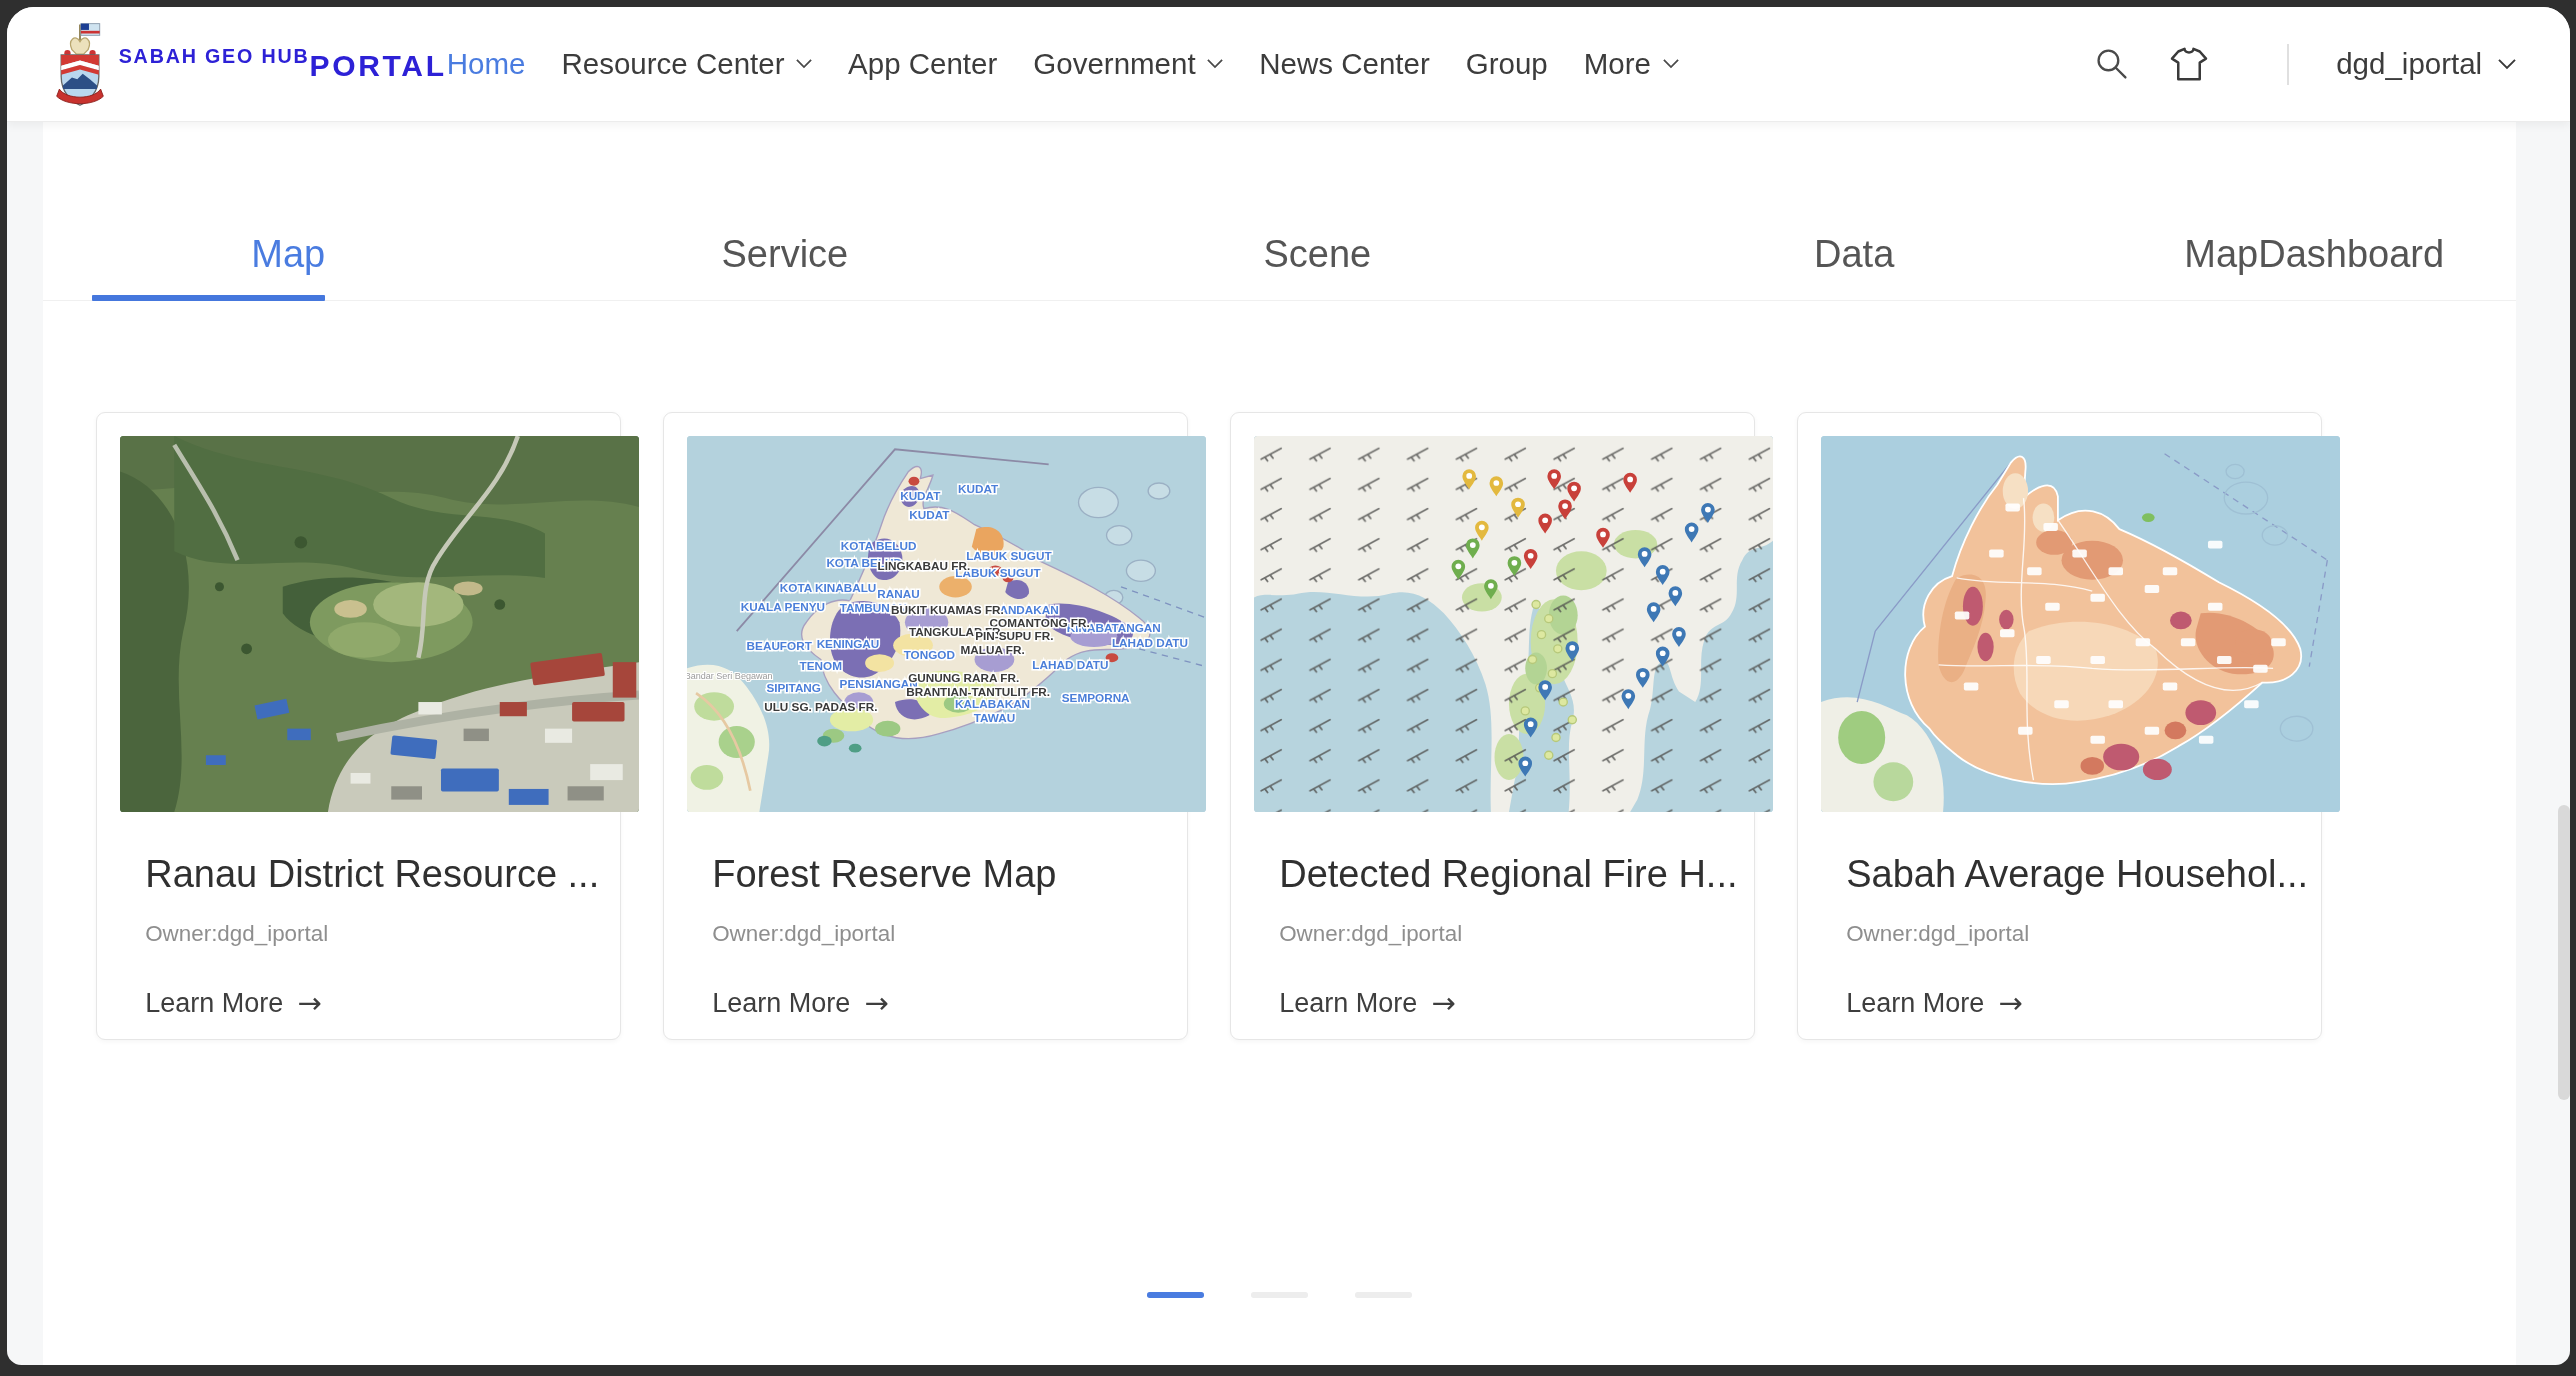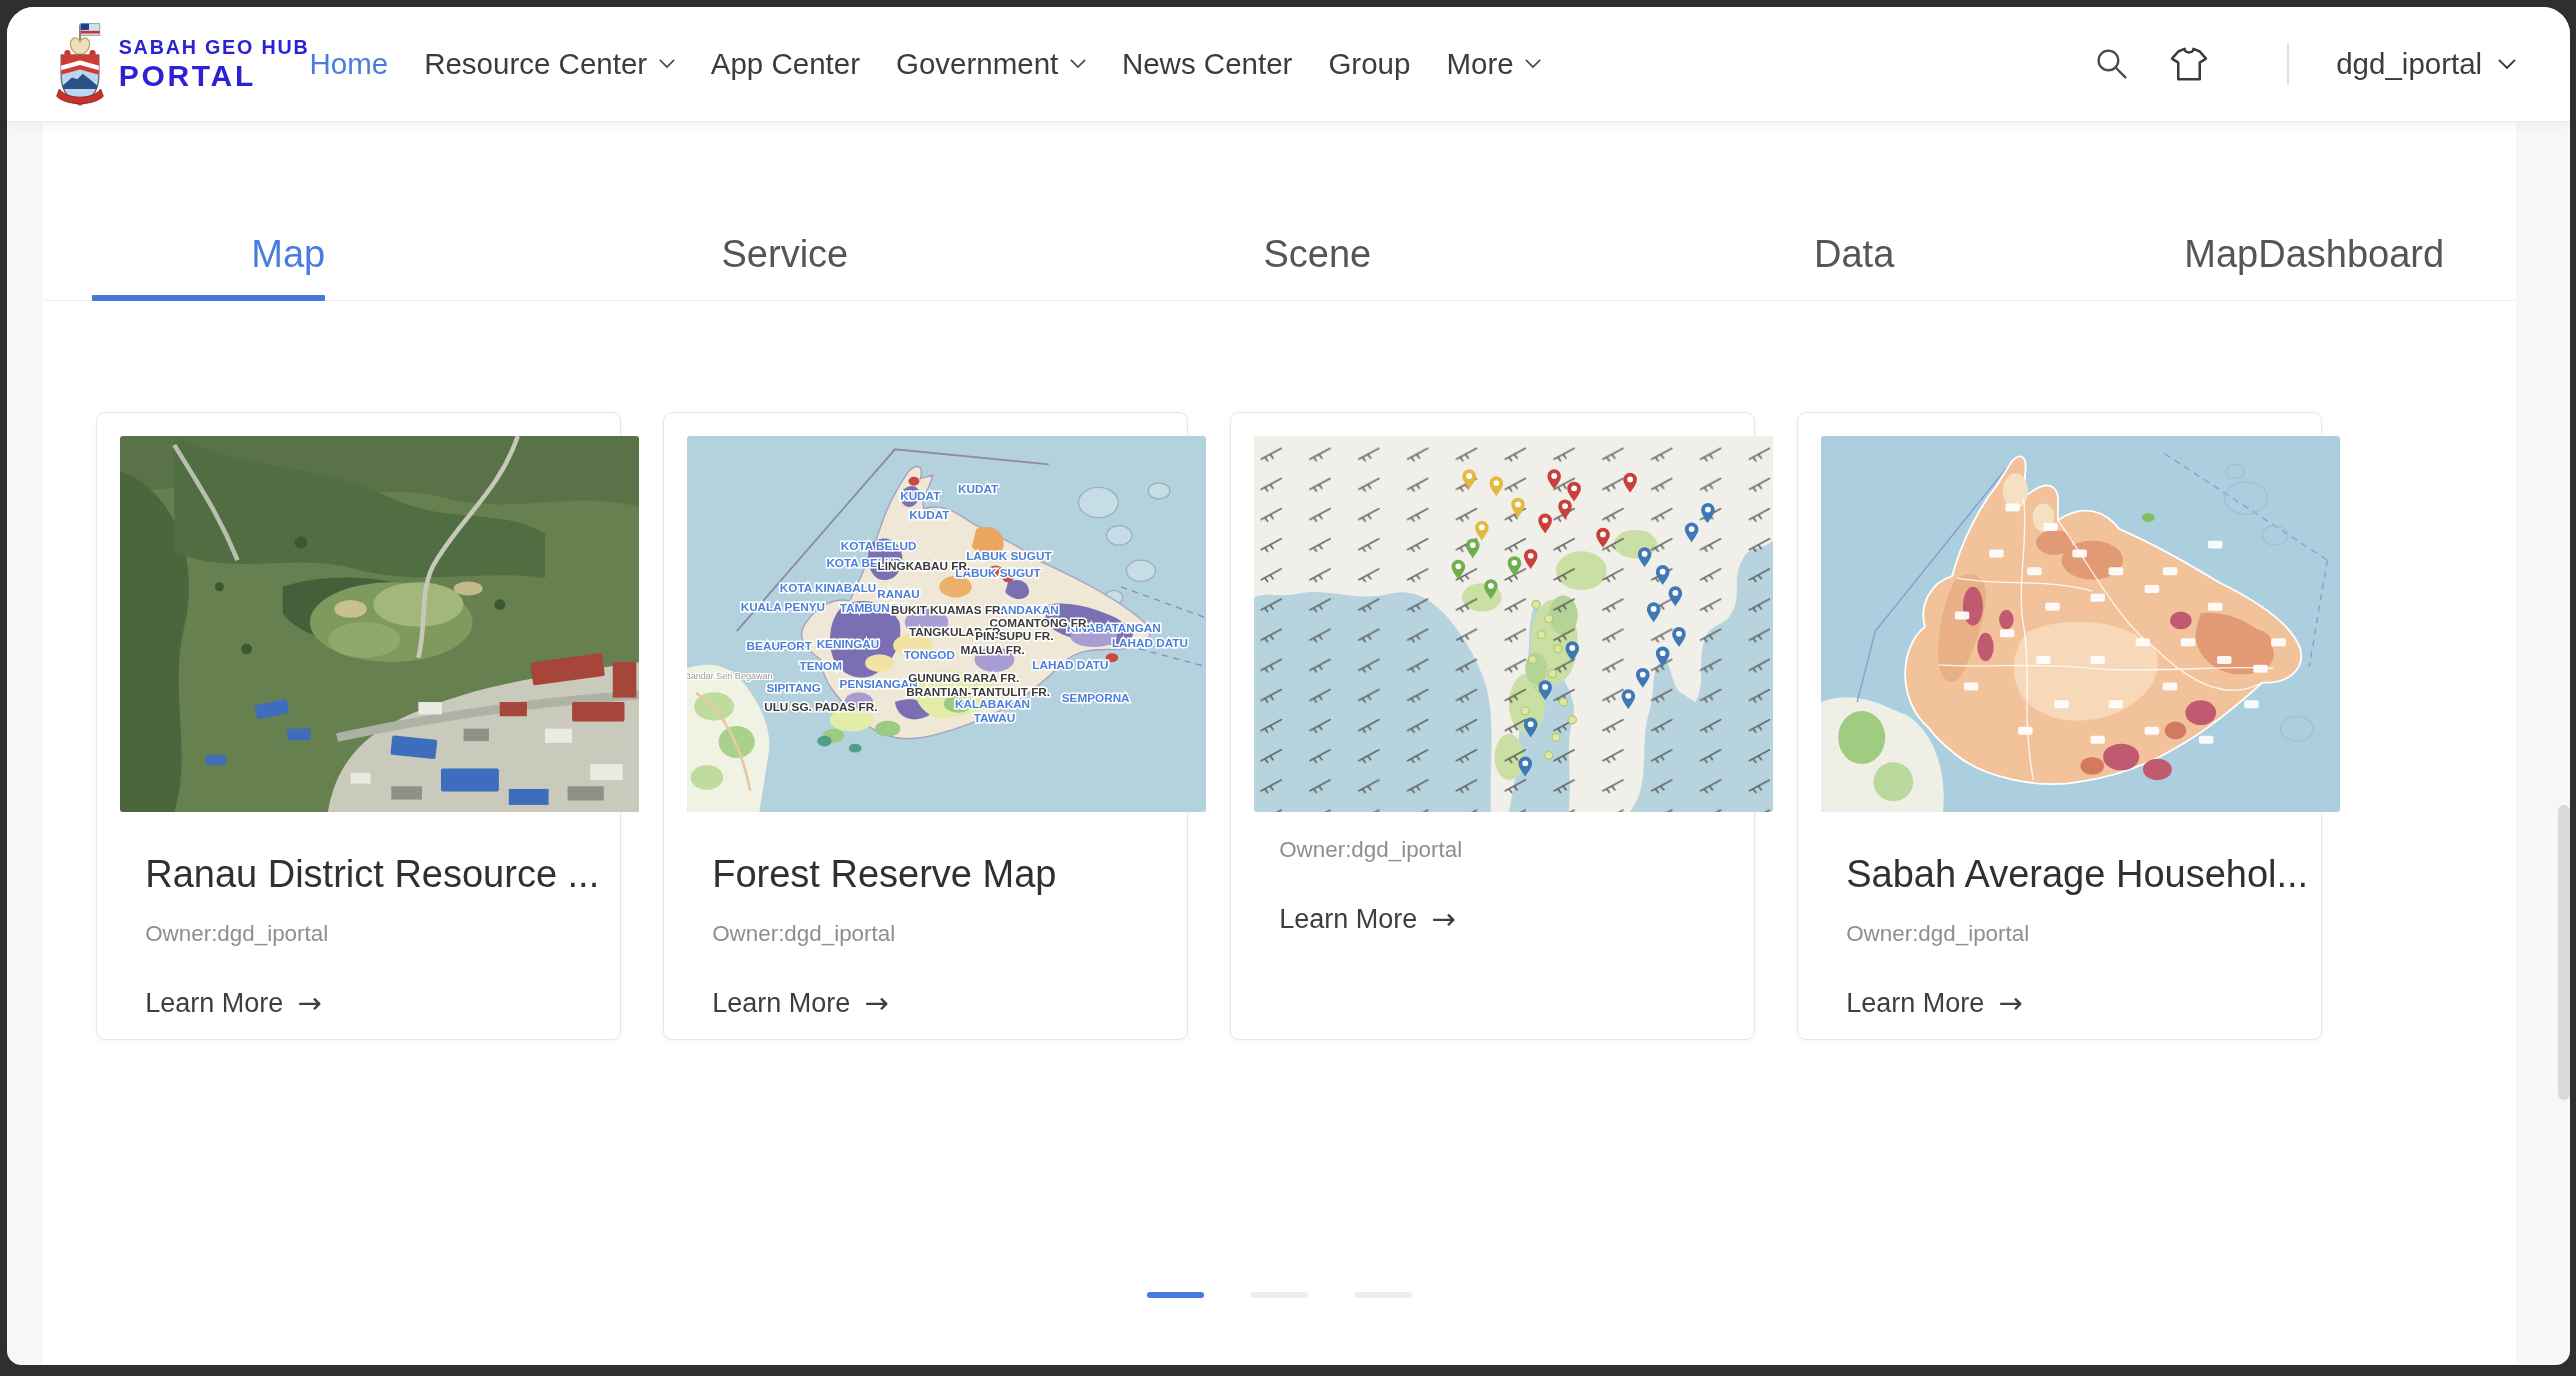--- a/index.html
+++ b/index.html
@@ -3,21 +3,21 @@
 <meta charset="utf-8">
 <style>
   html,body{margin:0;padding:0;}
   body{width:2576px;height:1376px;background:#2f2f2f;font-family:"Liberation Sans",sans-serif;overflow:hidden;position:relative;}
   .window{position:absolute;left:7.2px;top:7.2px;width:2563px;height:1358px;background:#f6f7f8;border-radius:27px 27px 14.3px 14.3px;overflow:hidden;}
 
   
   .navbar{position:absolute;left:0;top:0;right:0;height:115px;background:#ffffff;border-bottom:0.9px solid #ececec;
           box-shadow:0 3.6px 9px rgba(0,0,0,0.05);display:flex;align-items:center;padding:0 54px 0 47px;box-sizing:border-box;z-index:5;}
   .brand{display:flex;align-items:center;gap:12.5px;cursor:pointer;}
-  .brand-text{display:flex;flex-direction:column;line-height:1;color:#2d21d6;}
+  .brand-text{display:flex;flex-direction:row;line-height:1;color:#2d21d6;}
   .brand-line1{font-size:19.7px;font-weight:bold;letter-spacing:1.8px;}
   .brand-line2{font-size:30px;font-weight:800;letter-spacing:2.7px;margin-top:3.6px;}
   .nav-menu{display:flex;align-items:center;gap:36px;font-size:29.5px;color:#3c3c3c;}
   .nav-item{display:flex;align-items:center;gap:11.6px;cursor:pointer;white-space:nowrap;}
   .nav-item.active{color:#4a7ce0;}
   .chev{display:inline-block;}
   .nav-right{margin-left:auto;display:flex;align-items:center;}
   .icon-btn{display:flex;align-items:center;justify-content:center;cursor:pointer;}
   .icon-btn + .icon-btn{margin-left:41px;}
   .nav-divider{width:1.8px;height:41px;background:#e0e0e0;margin:0 47px 0 79px;}
@@ -399,20 +399,21 @@
                 <use href="#pinshape" x="414" y="308"></use>
                 <use href="#pinshape" x="484" y="120"></use>
               <use href="#pinshape" x="502" y="98"></use>
                 <use href="#pinshape" x="352" y="254"></use>
                 <use href="#pinshape" x="322" y="298"></use>
               <use href="#pinshape" x="306" y="340"></use>
                 <use href="#pinshape" x="300" y="384"></use>
             </g>
           </svg>
         </div>
+        <div class="card-title">Detected Regional Fire H...</div>
         <div class="card-owner">
           <span>Owner:</span>
           <span>dgd_iportal</span>
         </div>
         <div class="card-action">
           <span>Learn More</span>
           <span class="arrow">→</span>
         </div>
       </div>
 

